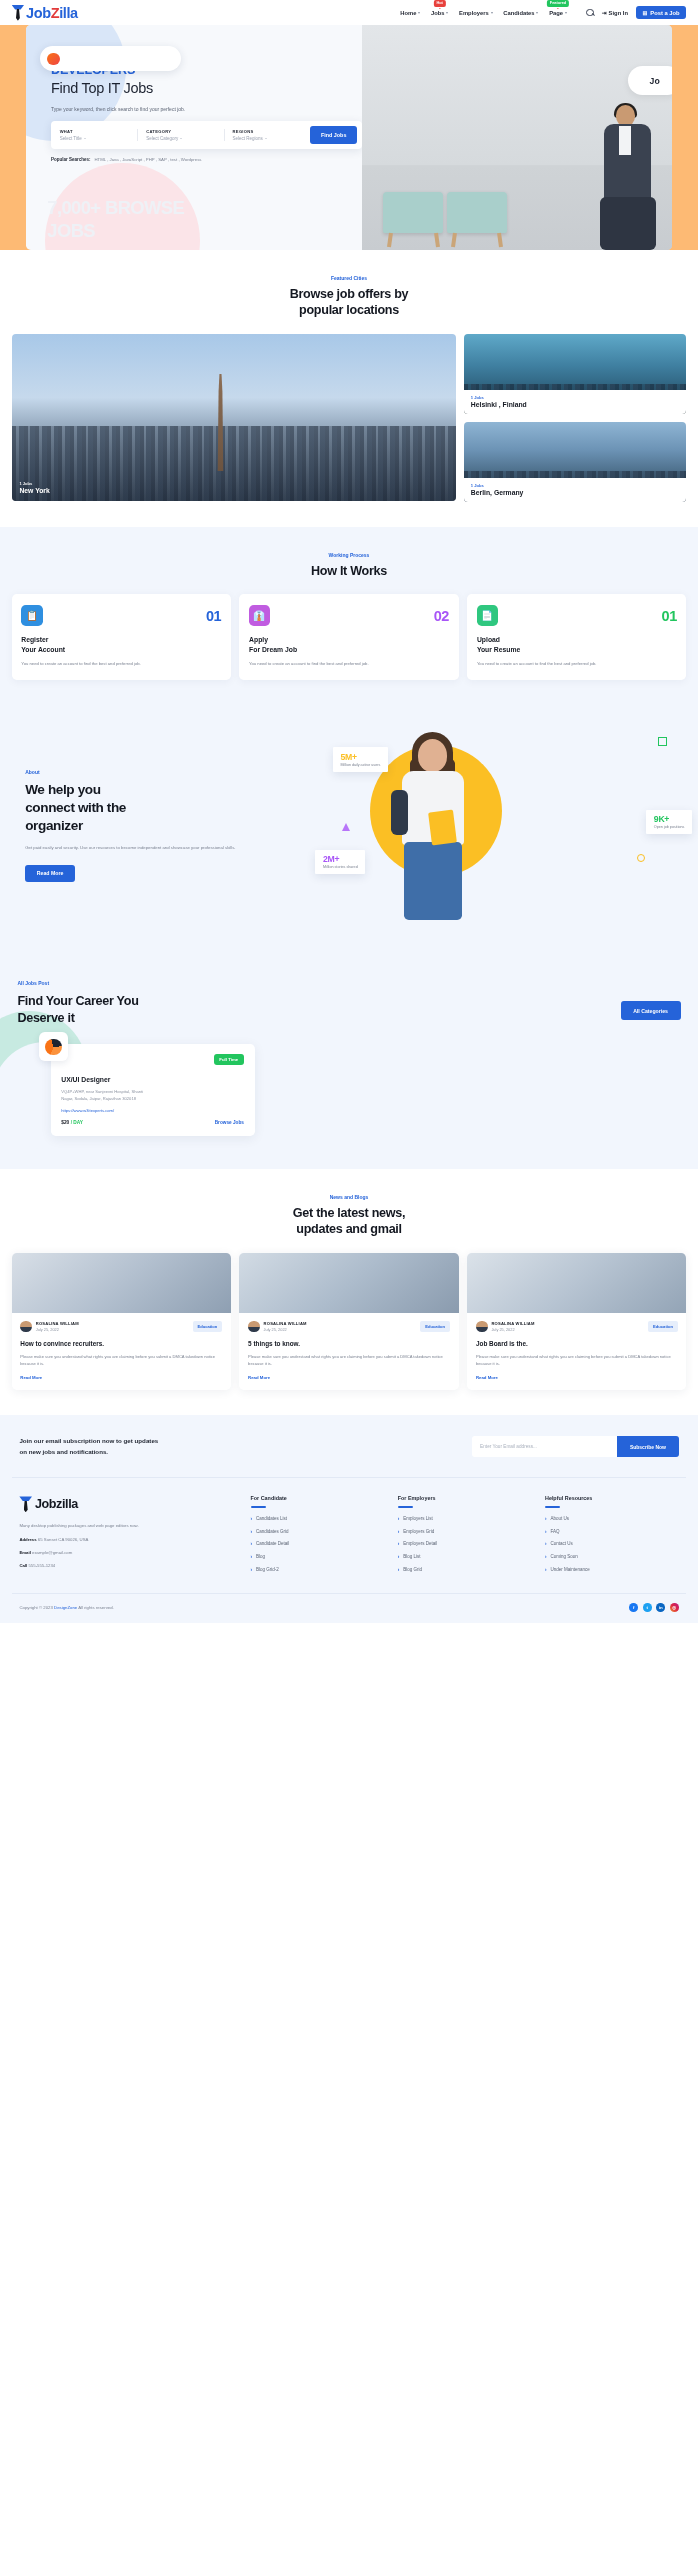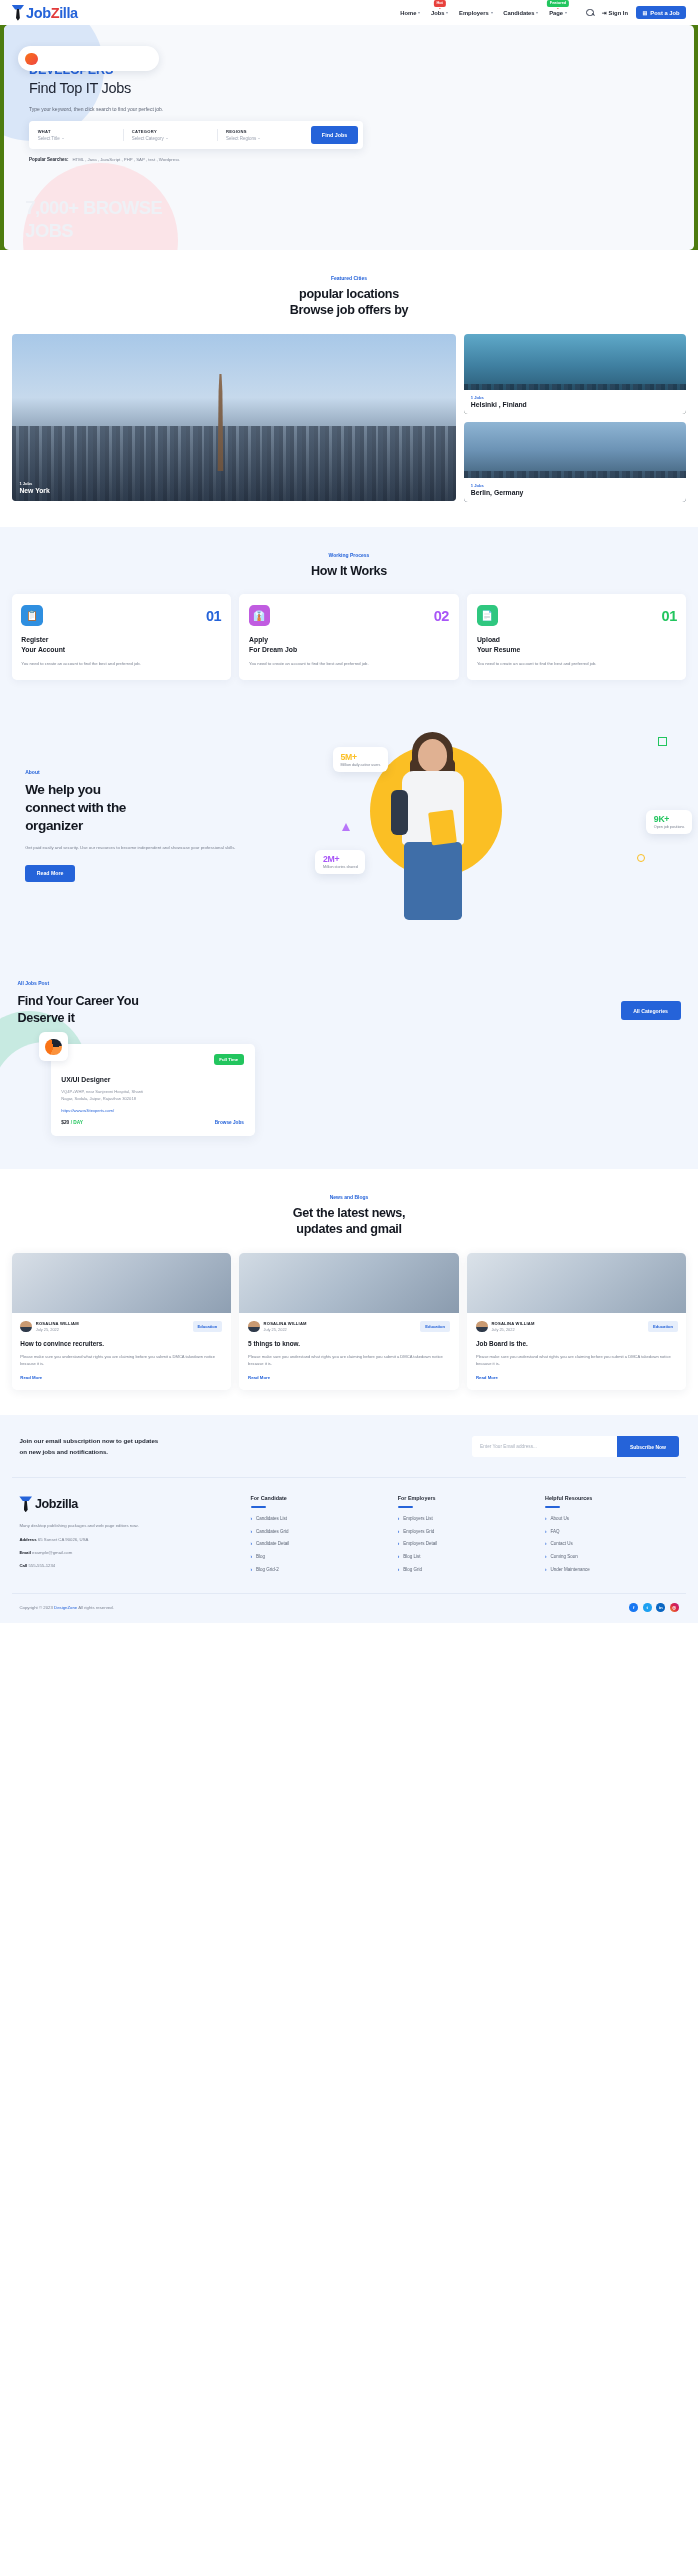--- a/index.html
+++ b/index.html
@@ -57,21 +57,21 @@
   .search-ic::before{content:"";position:absolute;left:0;top:0;width:5.8px;height:5.8px;border:1px solid #3a4152;border-radius:50%;}
   .search-ic::after{content:"";position:absolute;left:5.3px;top:5.3px;width:2.9px;height:1px;background:#3a4152;transform:rotate(45deg);}
   .signin { display:flex;align-items:center;gap:1.9px;font-size:5.8px;font-weight:700;color:#1f2430;cursor:pointer;}
   .signin .arrow { font-size:5.8px; color:#1f2430; }
   .post-job {
     background:#2563d9;color:#fff;font-size:5.8px;font-weight:700;
     padding:3.9px 6.8px;border-radius:2.9px;display:flex;align-items:center;gap:2.9px;cursor:pointer;
   }
 
   
-  .hero-wrap { padding:0 4px 0; background:#4d7c0f; }
+  .hero-wrap { padding:0 26px 0; background:#fdba74; }
   .hero {
     position:relative; height:225px; border-radius:4.8px; overflow:hidden;
     background:#f7f9fc; display:flex;
   }
   .hero-blob-blue{
     position:absolute;left:-45px;top:-29px;width:145px;height:145px;border-radius:50%;
     background:#d9e6f8;
   }
   .hero-blob-pink{
     position:absolute;left:19.4px;bottom:-68px;width:155px;height:155px;border-radius:50%;
@@ -202,21 +202,21 @@
   .ab-person{position:absolute;left:60px;top:-3.9px;width:107px;height:190px;}
   .ab-head{position:absolute;left:33px;top:9.7px;width:29px;height:33px;border-radius:50% 50% 46% 46%;background:#e0b192;}
   .ab-hair{position:absolute;left:27px;top:1.9px;width:41px;height:50px;border-radius:20.4px 20.4px 7.8px 7.8px;background:#4a3425;}
   .ab-hair2{position:absolute;left:25px;top:29px;width:9.7px;height:52px;background:#4a3425;border-radius:4.8px;}
   .ab-hair3{position:absolute;left:60px;top:29px;width:9.7px;height:52px;background:#4a3425;border-radius:4.8px;}
   .ab-body{position:absolute;left:17.5px;top:41px;width:62px;height:74px;background:#f3f4f6;border-radius:11.6px 11.6px 3.9px 3.9px;}
   .ab-jeans{position:absolute;left:19.4px;top:112px;width:58px;height:78px;background:#3f6ea8;border-radius:4.8px;}
   .ab-book{position:absolute;left:45px;top:81px;width:25px;height:33px;background:#fbbf24;border-radius:1.9px;transform:rotate(-7deg);}
   .ab-bag{position:absolute;left:5.8px;top:60px;width:17.5px;height:45px;background:#2f3a4a;border-radius:5.8px;}
   .stat{
-    position:absolute;background:#fff;border-radius:6px;padding:4.8px 7.8px;
+    position:absolute;background:#fff;border-radius:1px;padding:4.8px 7.8px;
     box-shadow:0 2.9px 9.7px rgba(23,43,77,.10);z-index:9;
   }
   .stat-n{font-size:8.7px;font-weight:800;letter-spacing:-0.3px;}
   .stat-l{font-size:3.7px;color:#7b8291;margin-top:1px;}
   .stat-5m{left:7.8px;top:13.6px;}
   .stat-5m .stat-n{color:#fbbf24;}
   .stat-9k{right:-5.8px;top:76px;}
   .stat-9k .stat-n{color:#22c55e;}
   .stat-2m{left:-9.7px;top:116px;}
   .stat-2m .stat-n{color:#a855f7;}
@@ -420,32 +420,47 @@
           <span class="popular-label">Popular Searches:</span>
           <span class="popular-tags">HTML , Java , JavaScript , PHP , SAP , test , Wordpress</span>
         </div>
       </div>
 
       <div class="hero-ghost">
         <div>7,000+ BROWSE</div>
         <div>JOBS</div>
       </div>
 
+      <div class="hero-right">
+        <div class="hero-photo">
+          <div class="hp-wall"></div>
+          <div class="hp-chair c1"></div>
+          <div class="hp-chair c2"></div>
+          <div class="hp-person">
+            <div class="hp-p-hair"></div>
+              <div class="hp-p-head"></div>
+            <div class="hp-p-body"></div>
+              <div class="hp-p-shirt"></div>
+              <div class="hp-p-legs"></div>
+          </div>
+        </div>
+        <div class="speech">Jo</div>
+      </div>
 
       <div class="search-pill">
         <div class="sp-ic"></div>
       </div>
     </div>
   </div>
 
   <div class="sec cities">
     <div class="sec-kicker">Featured Cities</div>
     <div class="sec-title">
+      <div>Browse job offers by</div>
       <div>popular locations</div>
-      <div>Browse job offers by</div>
     </div>
     <div class="city-grid">
       <div class="city-big">
         <div class="city-skyline"></div>
           <div class="city-tower"></div>
         <div class="city-label">
           <div class="city-jobs">1 Jobs</div>
           <div class="city-name">New York</div>
         </div>
       </div>

